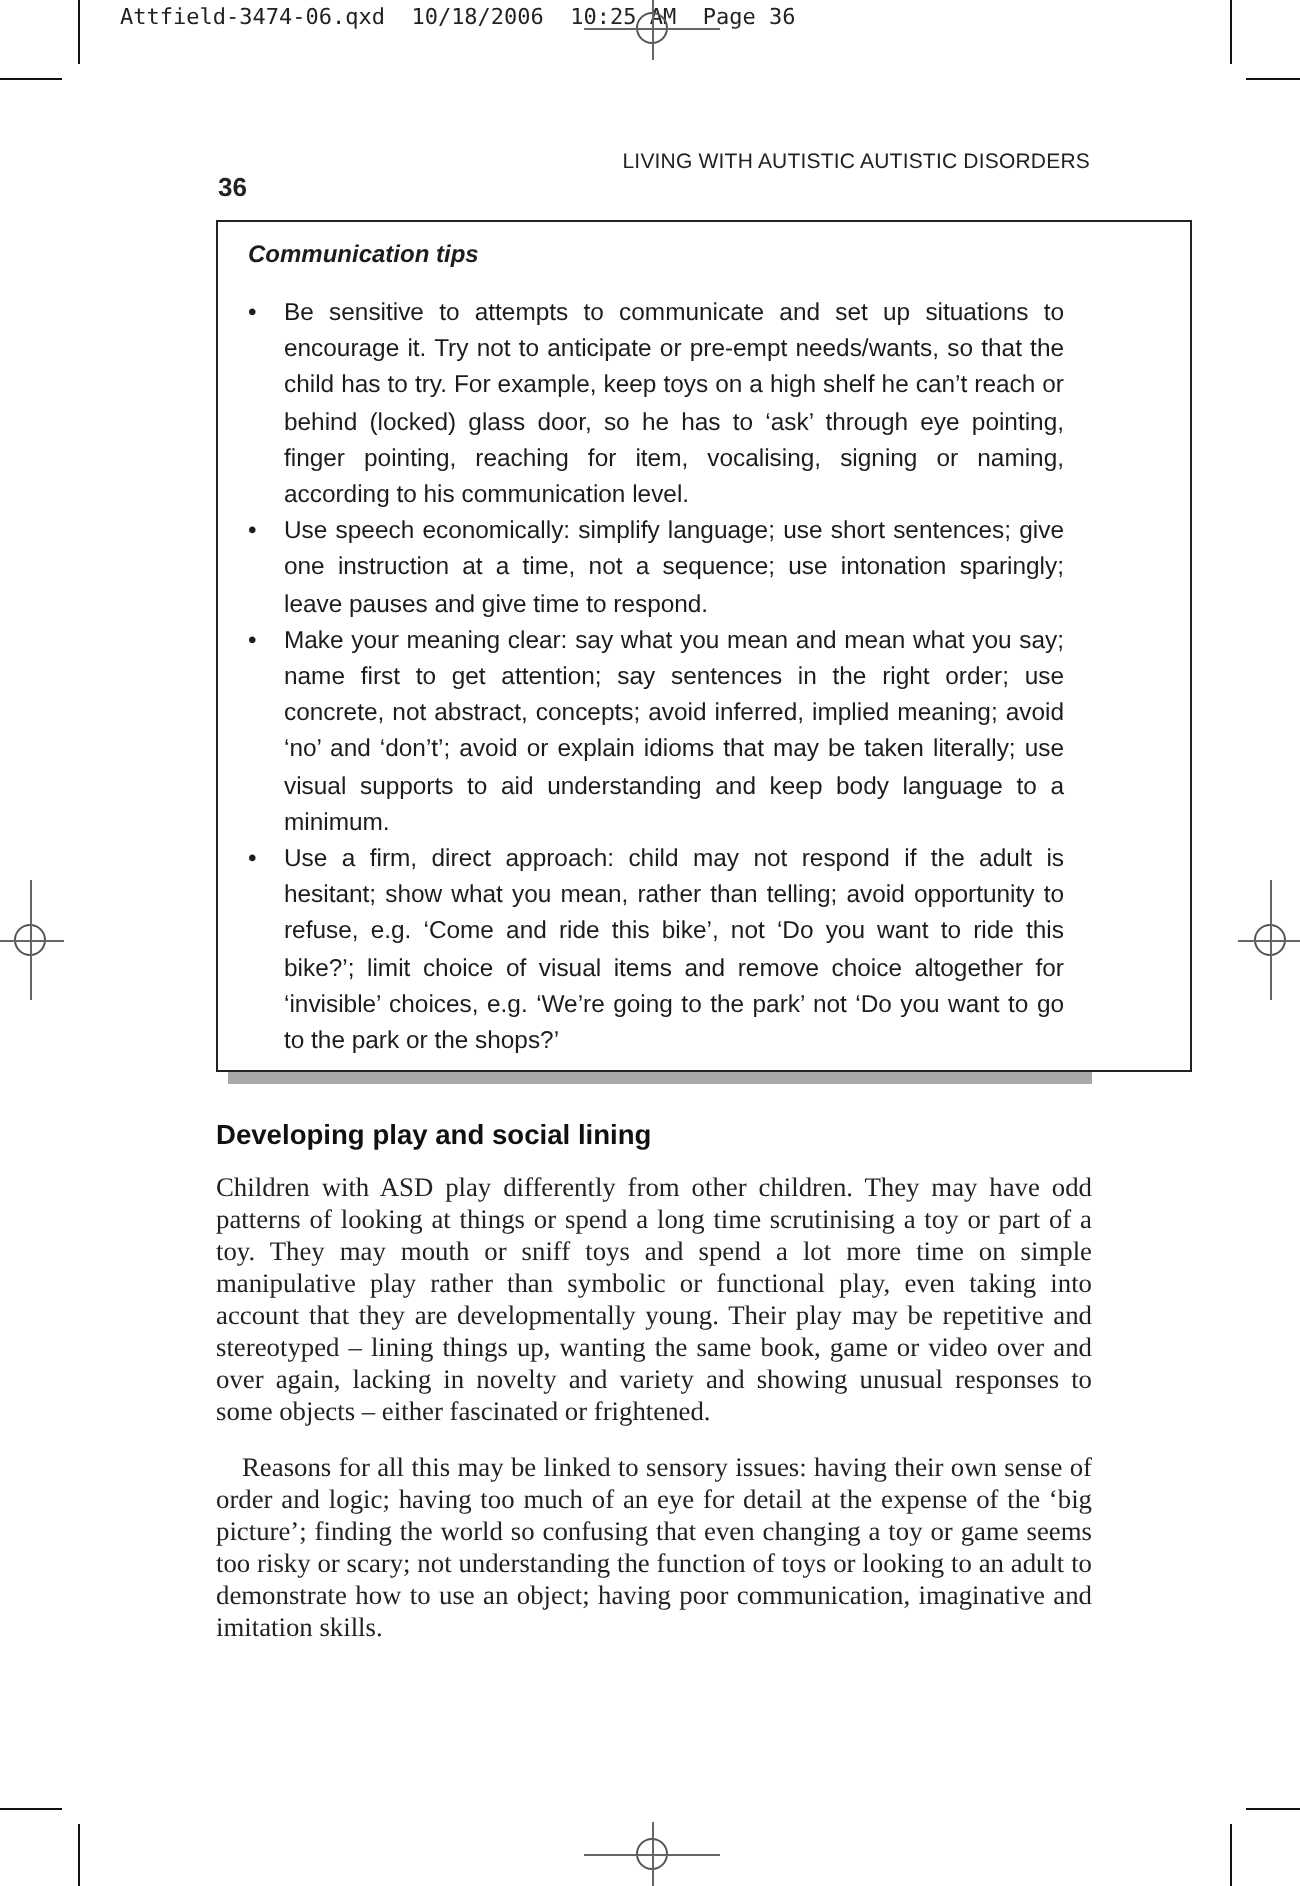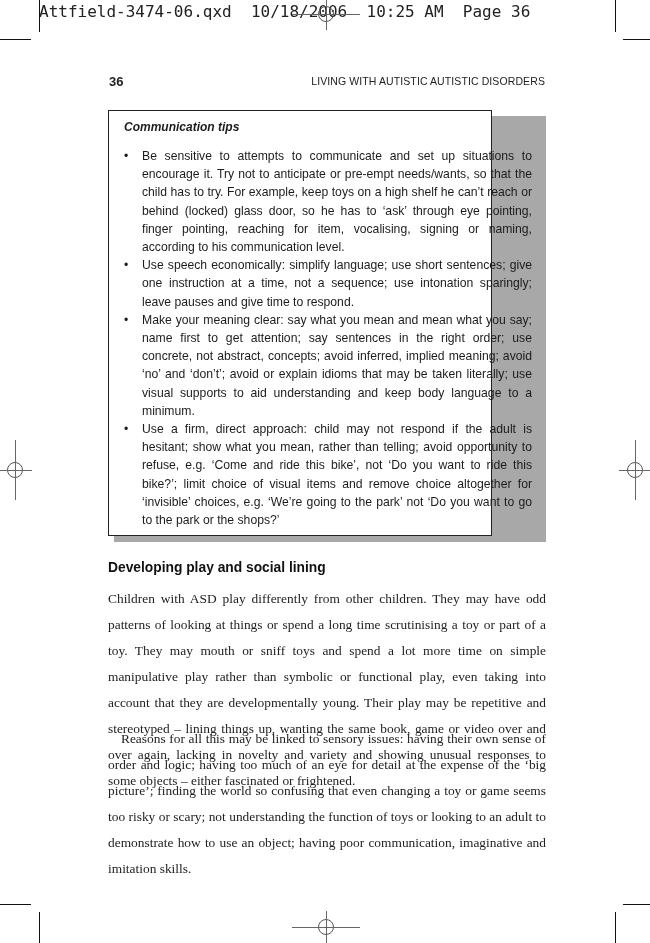--- a/index.html
+++ b/index.html
@@ -1,43 +1,43 @@
 <!DOCTYPE html>
 <html><head>
 <meta charset="utf-8">
 <style>
   html, body { margin: 0; padding: 0; }
   body {
     width: 650px; height: 943px; position: relative; overflow: hidden;
     background: #ffffff; color: #1a1a1a;
   }
   .slug {
-    position: absolute; left: 39px; top: 2px;
+    position: absolute; left: 60px; top: 2px;
     font-family: "DejaVu Sans Mono", "Liberation Mono", monospace;
-    font-size: 16px; color: #222; white-space: pre; letter-spacing: 0px;
+    font-size: 11px; color: #222; white-space: pre; letter-spacing: 0px;
   }
   .crop { position: absolute; background: #111; }
   .reg { position: absolute; width: 16px; height: 16px; }
   .reg .c { position: absolute; left: 0; top: 0; width: 14px; height: 14px; border: 1px solid #555; border-radius: 50%; }
   .reg .h { position: absolute; height: 1px; background: #666; }
   .reg .v { position: absolute; width: 1px; background: #666; }
 
   .running-head {
     position: absolute; left: 109px; top: 74px; width: 436px;
     font-family: "Liberation Sans", sans-serif; font-size: 10.5px; color: #222;
   }
-  .folio { position: absolute; left: 0; top: 0; font-weight: bold; font-size: 13px; text-align: center; }
+  .folio { position: absolute; left: 0; top: 12px; font-weight: bold; font-size: 13px; text-align: center; }
   .run-title { position: absolute; right: 0; top: 1px; letter-spacing: 0.1px; }
 
   .tipbox-shadow {
     position: absolute; left: 114px; top: 116px; width: 432px; height: 426px;
     background: #a8a8a8;
   }
   .tipbox {
-    position: absolute; left: 108px; top: 110px; width: 384px; height: 426px;
+    position: absolute; left: 108px; top: 110px; width: 488px; height: 426px;
     background: #fff; border: 1px solid #222; box-sizing: border-box;
     font-family: "Liberation Sans", sans-serif; color: #1c1c1c;
   }
   .tipbox h3 {
     margin: 0; position: absolute; left: 15px; top: 9px;
     font-size: 12px; font-style: italic; font-weight: bold;
   }
   .tips { position: absolute; left: 15px; top: 36px; width: 408px; margin: 0; padding: 0; list-style: none; }
   .tips li {
     position: relative; padding-left: 18px;
@@ -45,21 +45,21 @@
   }
   .tips li .bullet { position: absolute; left: 0; top: 0; }
 
   .section-heading {
     position: absolute; left: 108px; top: 560px;
     font-family: "Liberation Sans", sans-serif; font-size: 13.8px; font-weight: bold; color: #111;
     margin: 0;
   }
   .body-text {
     position: absolute; left: 108px; width: 438px;
-    font-family: "Liberation Serif", serif; font-size: 13.4px; line-height: 26px;
+    font-family: "Liberation Serif", serif; font-size: 13.4px; line-height: 16px;
     color: #222; text-align: justify; margin: 0;
   }
   .p1 { top: 586px; }
   .p2 { top: 726px; text-indent: 13px; }
 </style>
 </head>
 <body>
 
 <div class="slug">Attfield-3474-06.qxd  10/18/2006  10:25 AM  Page 36</div>
 

